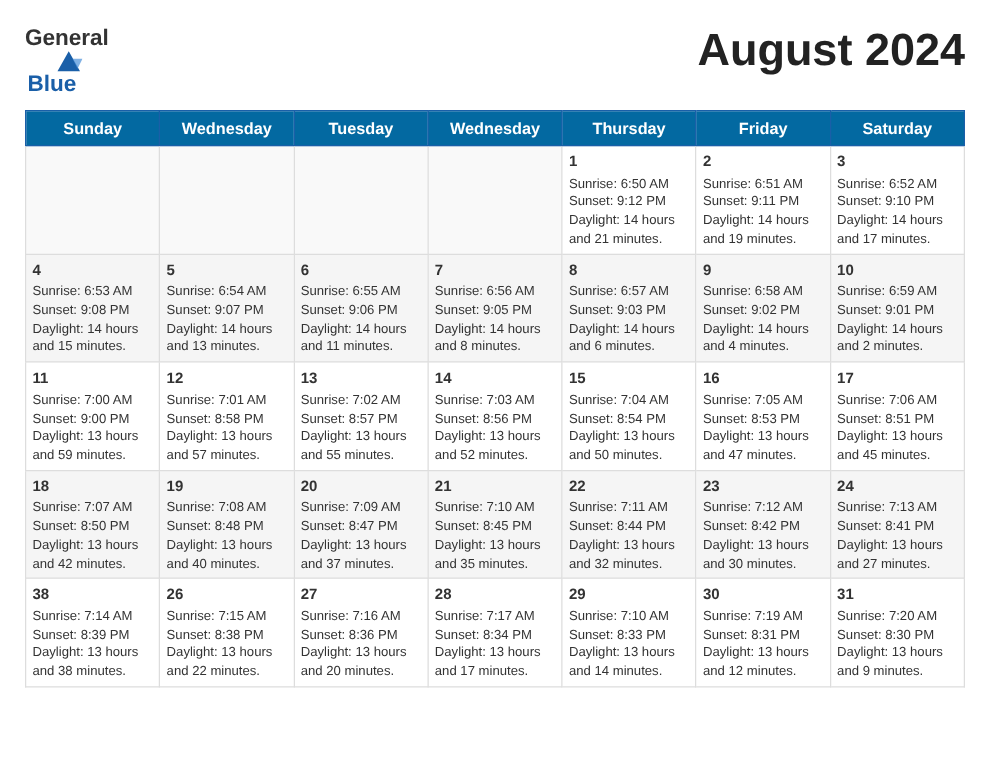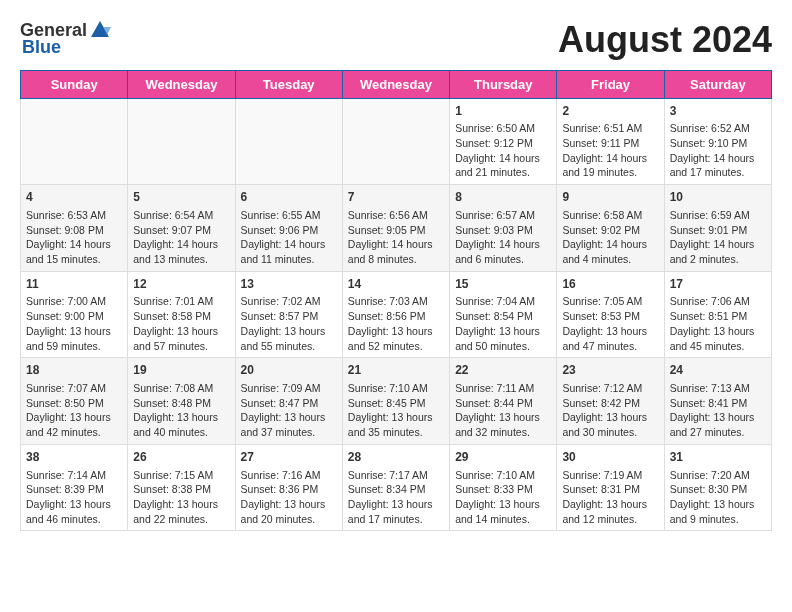--- a/index.html
+++ b/index.html
@@ -42,21 +42,21 @@
     .subtitle {
       font-size: 16px;
       color: #555;
     }
     .calendar-table {
       width: 100%;
       border-collapse: collapse;
       border: 1px solid #ccc;
     }
     .calendar-table th {
-      background-color: #ec4899;
+      background-color: #0369a1;
       color: white;
       text-align: center;
       padding: 6px 4px;
       font-size: 13px;
       font-weight: bold;
       border: 1px solid #1a5fa8;
     }
     .calendar-table td {
       vertical-align: top;
       padding: 4px 5px;
@@ -84,21 +84,21 @@
       background: #f9f9f9 !important;
     }
   </style>
 </head>
 <body>
 
 <div>
   <div class="header-section">
     <div class="logo">
       <div style="display:flex; flex-direction:column; align-items:flex-start;">
-        <div style="display:flex; align-items:center;">
+        <div style="display:flex; align-items:center;flex-direction:column;">
           <span class="logo-text-general">General</span>
           <svg width="22" height="22" viewBox="0 0 22 22" style="margin-left:2px; margin-top:-2px;">
             <polygon points="11,2 20,18 2,18" fill="#1a5fa8"></polygon>
             <polygon points="14,8 22,8 18,16" fill="#4a90d9" opacity="0.7"></polygon>
           </svg>
         </div>
         <span class="logo-text-blue" style="margin-top:-4px; margin-left:2px;">Blue</span>
       </div>
     </div>
     <div class="title-section">
@@ -298,21 +298,21 @@
             <div>Daylight: 13 hours</div>
             <div>and 27 minutes.</div>
           </td>
         </tr>
         <tr>
           <td>
             <span class="day-num">38</span>
             <div>Sunrise: 7:14 AM</div>
             <div>Sunset: 8:39 PM</div>
             <div>Daylight: 13 hours</div>
-            <div>and 46 minutes.</div>
+            <div>and 38 minutes.</div>
           </td>
           <td>
             <span class="day-num">26</span>
             <div>Sunrise: 7:15 AM</div>
             <div>Sunset: 8:38 PM</div>
             <div>Daylight: 13 hours</div>
             <div>and 22 minutes.</div>
           </td>
           <td>
             <span class="day-num">27</span>

